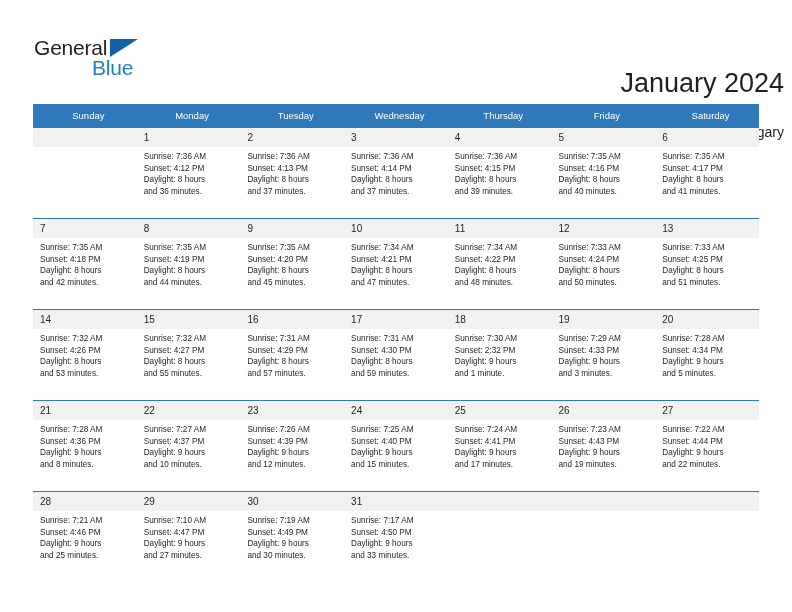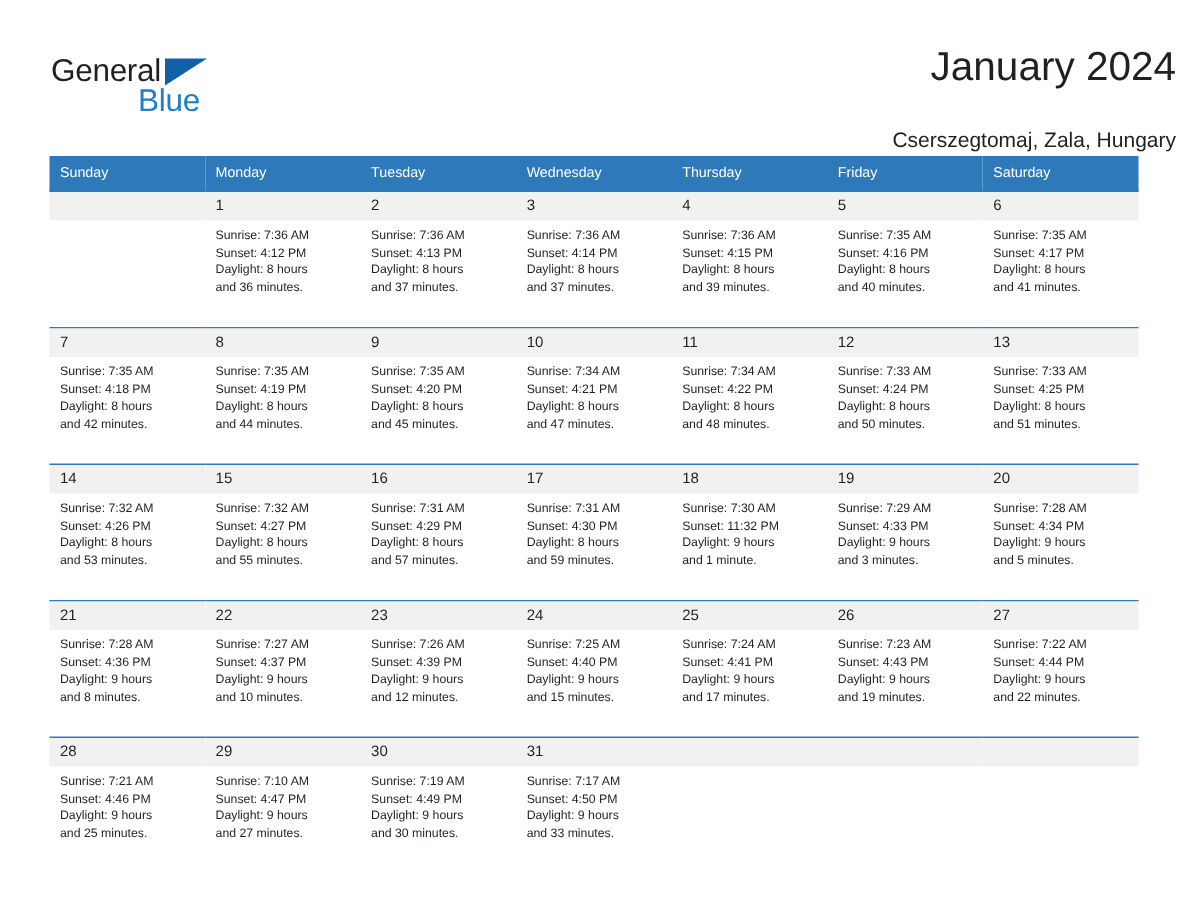--- a/index.html
+++ b/index.html
@@ -73,20 +73,21 @@
     position: absolute;
     right: 36px;
     top: 28px;
     text-align: right;
   }
   .cal-title {
     font-size: 27px;
     color: #231f20;
     line-height: 32px;
     white-space: nowrap;
+    margin-top: 39px;
   }
   .cal-subtitle {
     font-size: 14px;
     color: #231f20;
     line-height: 20px;
     margin-top: 23px;
     white-space: nowrap;
   }
 
   
@@ -97,21 +98,21 @@
     width: 726px;
     border-collapse: collapse;
     table-layout: fixed;
   }
 
   .calendar th {
     background: #2e79b9;
     color: #ffffff;
     font-size: 9.5px;
     font-weight: normal;
-    text-align: left;
+    text-align: center;
     padding: 6px 0 6px 7px;
     height: 10px;
     border: none;
   }
 
   .calendar td {
     vertical-align: top;
     padding: 0;
     border: none;
     border-top: 1px solid #2e79b9;
@@ -381,21 +382,21 @@
                 <div>Daylight: 8 hours</div>
                 <div>and 59 minutes.</div>
               </div>
             </div>
           </td>
           <td>
             <div class="cell-inner">
               <div class="daynum-band">18</div>
               <div class="details">
                 <div>Sunrise: 7:30 AM</div>
-                <div>Sunset: 11:32 PM</div>
+                <div>Sunset: 2:32 PM</div>
                 <div>Daylight: 9 hours</div>
                 <div>and 1 minute.</div>
               </div>
             </div>
           </td>
           <td>
             <div class="cell-inner">
               <div class="daynum-band">19</div>
               <div class="details">
                 <div>Sunrise: 7:29 AM</div>

